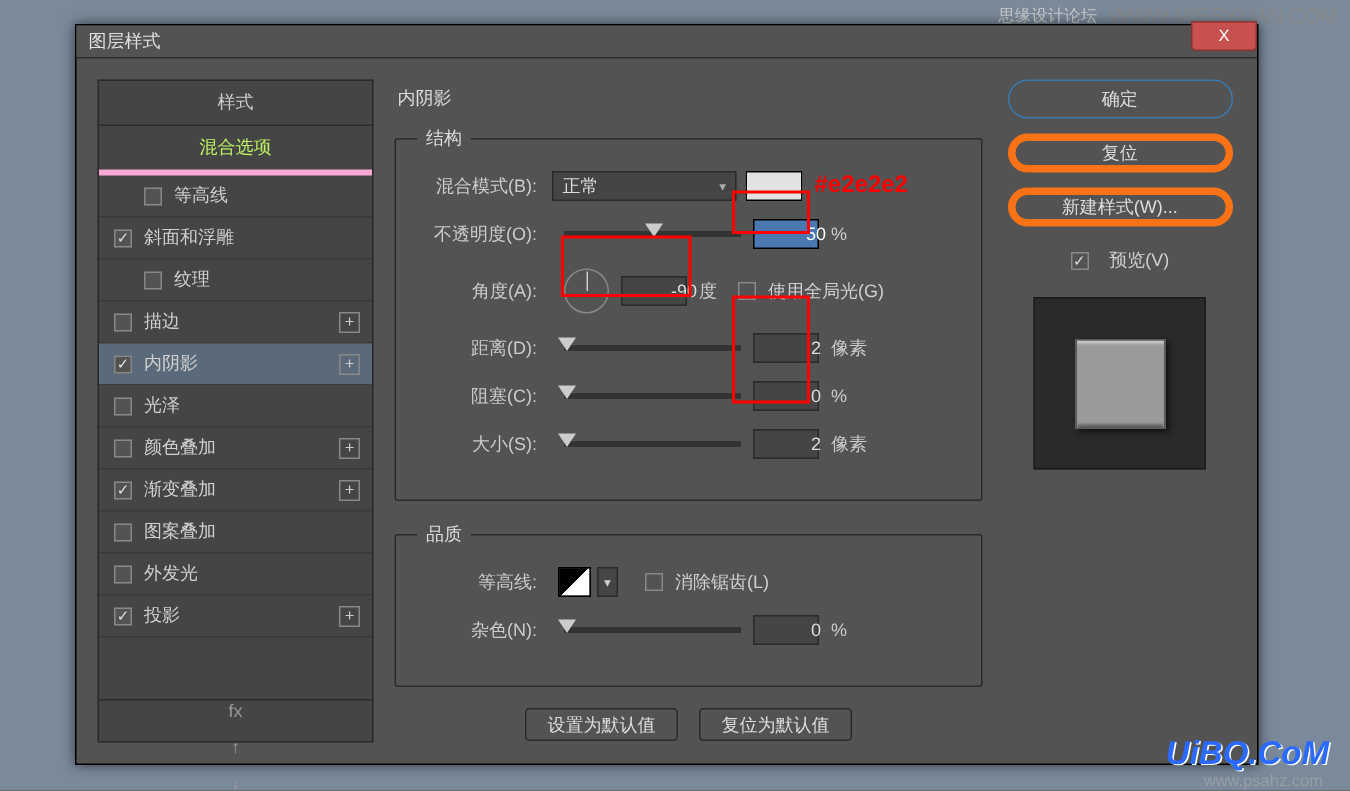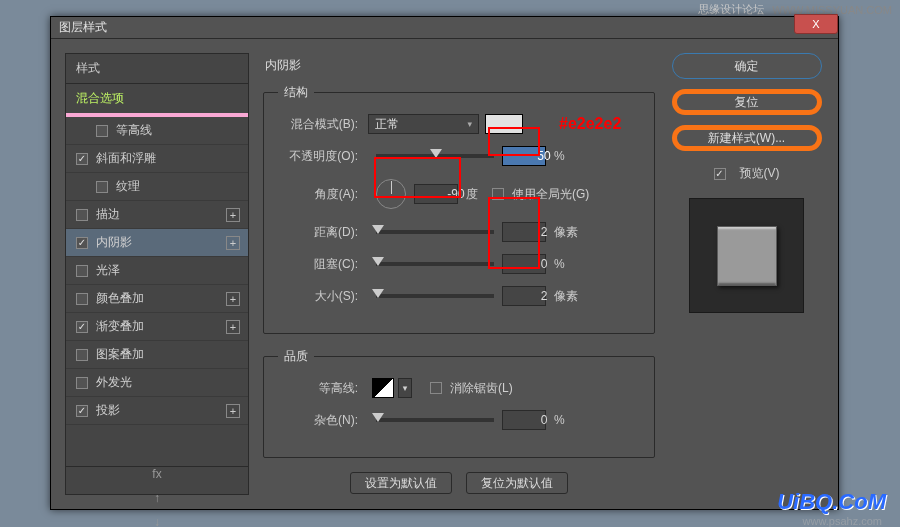--- a/index.html
+++ b/index.html
@@ -2,42 +2,42 @@
 <html><head>
 <meta charset="utf-8">
 <style>
 * { box-sizing: border-box; margin: 0; padding: 0; }
 body { background: #7a8a9a; font-family: "Microsoft YaHei", sans-serif; font-size: 12px; color: #d0d0d0; width: 900px; height: 527px; overflow: hidden; position: relative; }
 .dialog { position: absolute; left: 50px; top: 16px; width: 789px; height: 494px; background: #535353; border: 1px solid #000; box-shadow: 0 0 8px rgba(0,0,0,0.6); }
 .titlebar { height: 22px; background: #535353; border-bottom: 1px solid #2a2a2a; display: flex; align-items: center; padding: 0 8px; }
 .titlebar-text { color: #e0e0e0; font-size: 12px; }
 .close-x { position: absolute; right: 0; top: -3px; width: 44px; height: 20px; background: #c8504e; color: #fff; text-align: center; line-height: 18px; border: 1px solid #8a3230; border-radius: 0 0 3px 3px; font-size: 11px; }
 .content { display: flex; height: calc(100% - 22px); padding: 14px; gap: 14px; }
-.sidebar { width: 184px; background: #454545; border: 1px solid #2a2a2a; display: flex; flex-direction: column; }
+.sidebar { width: 184px; background: #454545; border: 1px solid #2a2a2a; display: flex; flex-direction: column; text-align: center; }
 .sidebar-header { padding: 6px 10px; border-bottom: 1px solid #2a2a2a; color: #ccc; }
 .sidebar-subheader { padding: 6px 10px; border-bottom: 4px solid #f9a8d4; color: #bef264; }
 .sidebar-list { flex: 1; overflow: auto; }
 .sidebar-item { display: flex; align-items: center; padding: 5px 10px; border-bottom: 1px solid #3a3a3a; position: relative; }
 .sidebar-item.active { background: #5a6a7a; }
 .sidebar-item.indent { padding-left: 30px; }
 .checkbox { width: 12px; height: 12px; border: 1px solid #888; background: #535353; margin-right: 8px; display: inline-flex; align-items: center; justify-content: center; font-size: 10px; color: #e0e0e0; }
 .checkbox.checked::after { content: "✓"; }
 .plus-btn { position: absolute; right: 8px; width: 14px; height: 14px; border: 1px solid #888; display: flex; align-items: center; justify-content: center; font-size: 11px; color: #ccc; }
 .sidebar-footer { height: 28px; border-top: 1px solid #2a2a2a; display: flex; align-items: center; padding: 0 8px; gap: 10px; color: #999; flex-direction: column; }
 .sidebar-footer .spacer { flex: 1; }
 .main { flex: 1; display: flex; flex-direction: column; }
 .main-title { padding: 4px 2px 10px; color: #ddd; }
 fieldset { border: 1px solid #2a2a2a; border-radius: 2px; margin-bottom: 14px; padding: 12px 14px 16px; }
 legend { padding: 0 6px; color: #ddd; }
 .row { display: flex; align-items: center; margin-bottom: 10px; height: 22px; }
 .label { width: 80px; text-align: right; margin-right: 10px; color: #ccc; }
-.select { width: 111px; height: 20px; background: #454545; border: 1px solid #2a2a2a; color: #ddd; padding: 0 6px; display: flex; align-items: center; justify-content: space-between; }
+.select { width: 123px; height: 20px; background: #454545; border: 1px solid #2a2a2a; color: #ddd; padding: 0 6px; display: flex; align-items: center; justify-content: space-between; }
 .select .arrow { font-size: 9px; color: #aaa; }
 .swatch { width: 38px; height: 20px; background: #e2e2e2; margin-left: 6px; border: 1px solid #000; }
-.hex-label { color: #ff0000; font-size: 16px; margin-left: 36px; font-weight: bold; }
+.hex-label { color: #ff0000; font-size: 16px; margin-left: 8px; font-weight: bold; }
 .slider { width: 118px; height: 4px; background: #333; position: relative; margin: 0 8px; }
 .slider-thumb { position: absolute; top: -5px; width: 0; height: 0; border-left: 6px solid transparent; border-right: 6px solid transparent; border-top: 9px solid #ccc; }
 .num-input { width: 44px; height: 20px; background: #454545; border: 1px solid #2a2a2a; color: #ddd; text-align: center; display: inline-flex; align-items: center; justify-content: center; padding-left: 40px; }
 .num-input.selected { background: #4a78b0; color: #fff; border: 1px solid #000; }
 .unit { margin-left: 8px; color: #ccc; }
 .angle-dial { width: 30px; height: 30px; border: 1px solid #888; border-radius: 50%; background: #535353; position: relative; margin: 0 8px; }
 .angle-dial::after { content: ""; position: absolute; left: 50%; top: 50%; width: 1px; height: 13px; background: #ccc; transform-origin: top; transform: rotate(180deg); }
 .redbox { border: 2px solid #ff0000; position: absolute; pointer-events: none; }
 .right-col { width: 155px; display: flex; flex-direction: column; gap: 10px; align-items: center; }
 .btn { width: 150px; height: 26px; background: #535353; border: 5px solid #f97316; border-radius: 13px; color: #ddd; display: flex; align-items: center; justify-content: center; }
@@ -50,21 +50,21 @@
 .curve-arrow { width: 14px; height: 20px; background: #454545; border: 1px solid #2a2a2a; display: flex; align-items: center; justify-content: center; font-size: 9px; }
 .credit { position: absolute; right: 8px; top: 2px; color: #ccc; font-size: 11px; display: flex; align-items: center; gap: 8px; }
 .watermark { position: absolute; right: 14px; bottom: 12px; color: #2a6aff; font-size: 22px; font-weight: bold; font-style: italic; text-shadow: 1px 1px 0 #fff; }
 .watermark2 { position: absolute; right: 18px; bottom: 0px; color: rgba(180,180,180,0.5); font-size: 11px; margin-left: 42px; }
 </style>
 </head>
 <body>
 
 <div class="credit">
   <span>思缘设计论坛</span>
-  <span style="font-size:11px;color:#888">WWW.MISSYUAN.COM</span>
+  <span style="font-size:14px;color:#888">WWW.MISSYUAN.COM</span>
 </div>
 
 <div class="dialog">
   <div class="close-x">X</div>
   <div class="titlebar">
     <span class="titlebar-text">图层样式</span>
   </div>
   <div class="content">
     <div class="sidebar">
       <div class="sidebar-header">样式</div>

